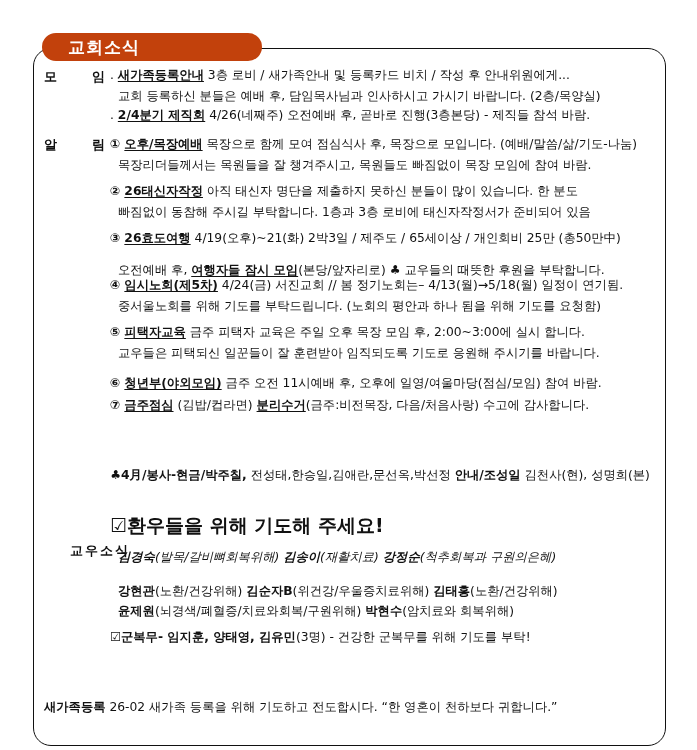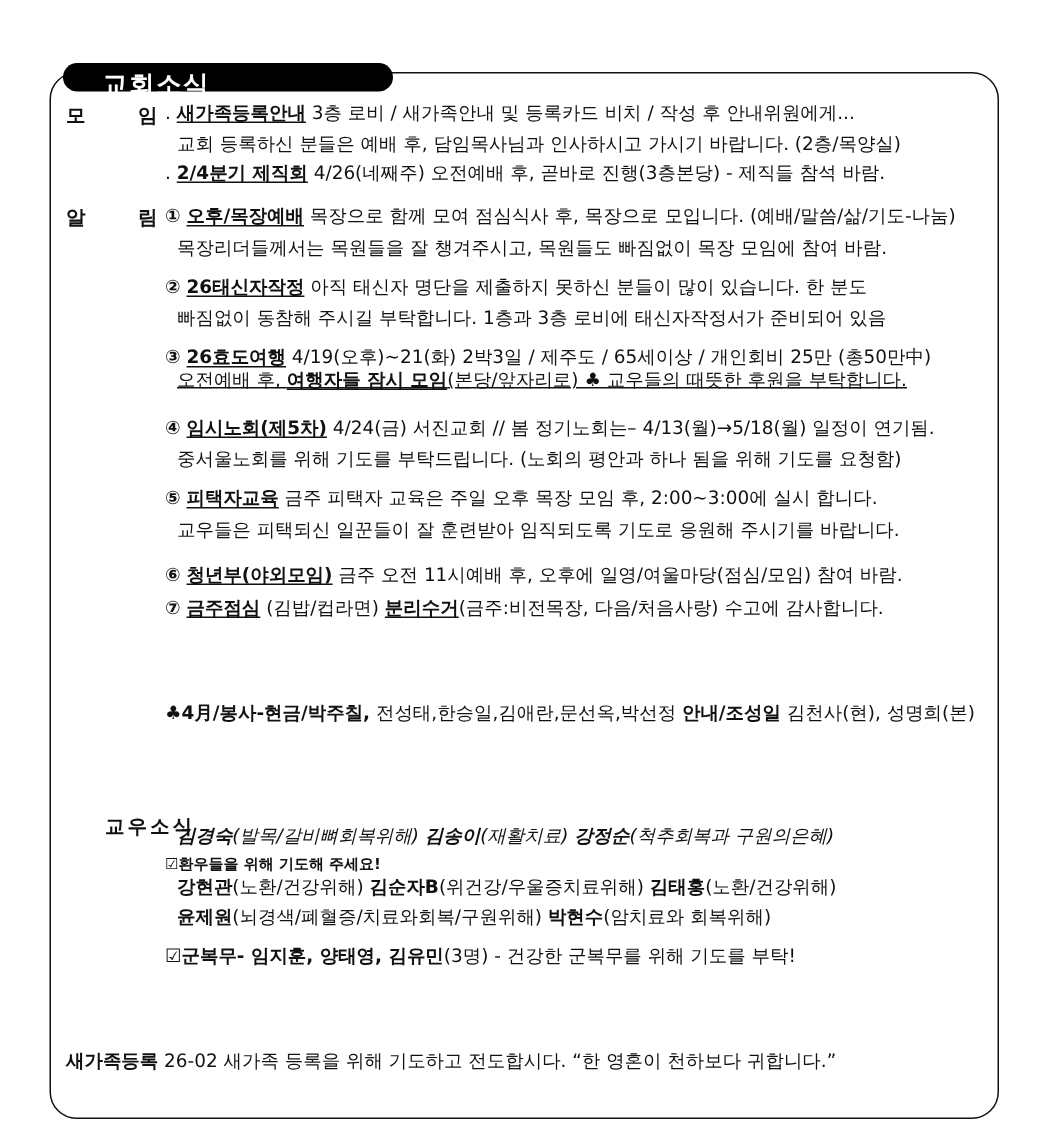--- a/index.html
+++ b/index.html
@@ -1,21 +1,21 @@
 <!DOCTYPE html>
 <html><head>
 <meta charset="utf-8">
 <style>
   html, body { margin:0; padding:0; background:#ffffff; }
   body { width:697px; height:750px; position:relative; overflow:hidden;
          font-family:"DejaVu Sans", "Liberation Sans", sans-serif; color:#111; }
   .frame { position:absolute; left:33px; top:48px; width:633px; height:698px;
            border:1.3px solid #111; border-radius:18px; box-sizing:border-box; }
-  .tab { position:absolute; left:42px; top:42px; width:220px; height:19px;
-         background:#000000; border-radius:14px; color:#fff; }
+  .tab { position:absolute; left:42px; top:33px; width:220px; height:28px;
+         background:#c2410c; border-radius:14px; color:#fff; }
   .tab span { position:absolute; left:26px; top:3px; font-size:17px; font-weight:bold; letter-spacing:1px; }
   .row { position:absolute; font-size:12.3px; white-space:nowrap; line-height:18px; }
   .label { position:absolute; font-size:13px; font-weight:bold; white-space:nowrap; }
   .b { font-weight:bold; }
   .u { text-decoration:underline; text-underline-offset:2px; }
   .mk { font-weight:bold; }
 </style>
 </head>
 <body>
 
@@ -49,21 +49,21 @@
 <div class="row" style="left:110px;top:182px;">
   <span class="mk">②</span>
   <span class="b u">26태신자작정</span><span> 아직 태신자 명단을 제출하지 못하신 분들이 많이 있습니다. 한 분도</span>
 </div>
 <div class="row" style="left:118px;top:203px;">빠짐없이 동참해 주시길 부탁합니다. 1층과 3층 로비에 태신자작정서가 준비되어 있음</div>
 
 <div class="row" style="left:110px;top:229px;">
   <span class="mk">③</span>
   <span class="b u">26효도여행</span><span> 4/19(오후)~21(화) 2박3일 / 제주도 / 65세이상 / 개인회비 25만 (총50만中)</span>
 </div>
-<div class="row" style="left:118px;top:244px;text-decoration:underline;">
+<div class="row" style="left:118px;top:261px;">
   <span>오전예배 후, </span><span class="b u">여행자들 잠시 모임</span><span>(본당/앞자리로) ♣ 교우들의 때뜻한 후원을 부탁합니다.</span>
 </div>
 
 <div class="row" style="left:110px;top:276px;">
   <span class="mk">④</span>
   <span class="b u">임시노회(제5차)</span><span> 4/24(금) 서진교회 // 봄 정기노회는– 4/13(월)→5/18(월) 일정이 연기됨.</span>
 </div>
 <div class="row" style="left:118px;top:297px;">중서울노회를 위해 기도를 부탁드립니다. (노회의 평안과 하나 됨을 위해 기도를 요청함)</div>
 
 <div class="row" style="left:110px;top:323px;">
@@ -80,21 +80,21 @@
 <div class="row" style="left:110px;top:396px;">
   <span class="mk">⑦</span>
   <span class="b u">금주점심</span><span> (김밥/컵라면) </span><span class="b u">분리수거</span><span>(금주:비전목장, 다음/처음사랑) 수고에 감사합니다.</span>
 </div>
 
 <div class="row" style="left:110px;top:430px;margin-top:36px;">
   <span>♣</span><span class="b">4月/봉사-현금/박주칠,</span><span> 전성태,한승일,김애란,문선옥,박선정 </span><span class="b">안내/조성일</span><span> 김천사(현), 성명희(본)</span>
 </div>
 
 <div class="label" style="left:44px;top:542px;letter-spacing:2px;margin-left:26px;">교우소식</div>
-<div class="row b" style="left:110px;top:568px;font-size:10px;">☑환우들을 위해 기도해 주세요!</div>
+<div class="row b" style="left:110px;top:516px;font-size:19px;">☑환우들을 위해 기도해 주세요!</div>
 
 <div class="row" style="left:118px;top:548px;font-style:italic;">
   <span class="b">김경숙</span><span>(발목/갈비뼈회복위해) </span><span class="b">김송이</span><span>(재활치료)   </span><span class="b">강정순</span><span>(척추회복과 구원의은혜)</span>
 </div>
 <div class="row" style="left:118px;top:582px;">
   <span class="b">강현관</span><span>(노환/건강위해) </span><span class="b">김순자B</span><span>(위건강/우울증치료위해) </span><span class="b">김태홍</span><span>(노환/건강위해)</span>
 </div>
 <div class="row" style="left:118px;top:602px;">
   <span class="b">윤제원</span><span>(뇌경색/폐혈증/치료와회복/구원위해) </span><span class="b">박현수</span><span>(암치료와 회복위해)</span>
 </div>

